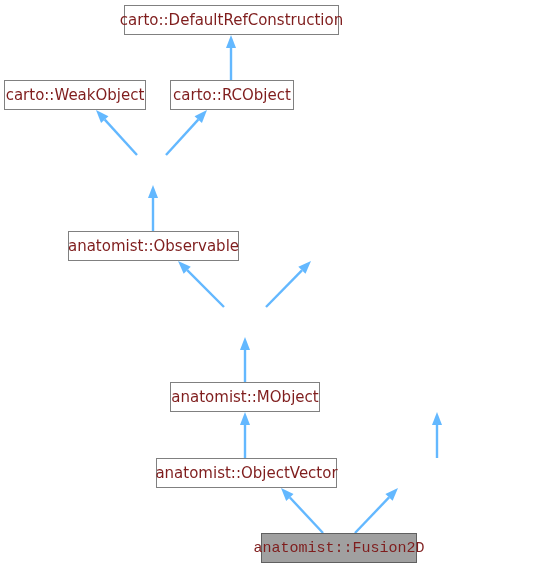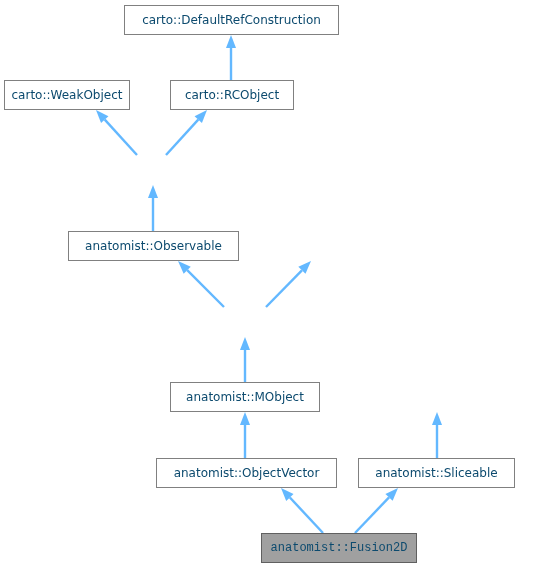--- a/index.html
+++ b/index.html
@@ -22,22 +22,22 @@
     top: 0;
     width: 536px;
     height: 568px;
     pointer-events: none;
   }
   .node {
     position: absolute;
     box-sizing: border-box;
     border: 1px solid #808080;
     background: #ffffff;
-    color: #0c4a6e;
-    font-size: 12px;
+    color: #7f1d1d;
+    font-size: 15px;
     line-height: 1;
     display: flex;
     align-items: center;
     justify-content: center;
     white-space: nowrap;
     letter-spacing: 0px;
     z-index: 2;
   }
   .node.current {
     background: #a0a0a0;
@@ -94,34 +94,31 @@
         <polygon points="281,488 293.52541359589446,494.0921272353572 286.21486091346577,500.9153097389574" fill="#63b8ff"></polygon>
       </g>
       <g>
         <line x1="355" y1="533" x2="389.01884896989793" y2="497.3988789849905" stroke="#63b8ff" stroke-width="2.4"></line>
         <polygon points="398,488 392.63380242566353,500.8531678427221 385.40389551413233,493.94459012725895" fill="#63b8ff"></polygon>
       </g>
     </svg>
 <div class="node" style="left: 124px; top: 5px; width: 215px; height: 30px;">
       <span class="node-label">carto::DefaultRefConstruction</span>
     </div>
-    <div class="node" style="left: 4px; top: 80px; width: 126px; height: 30px;">
+    <div class="node" style="left: 4px; top: 80px; width: 142px; height: 30px;">
       <span class="node-label">carto::WeakObject</span>
     </div>
     <div class="node" style="left: 170px; top: 80px; width: 124px; height: 30px;">
       <span class="node-label">carto::RCObject</span>
     </div>
     <div class="node" style="left: 68px; top: 231px; width: 171px; height: 30px;">
       <span class="node-label">anatomist::Observable</span>
     </div>
     <div class="node" style="left: 170px; top: 382px; width: 150px; height: 30px;">
       <span class="node-label">anatomist::MObject</span>
     </div>
     <div class="node" style="left: 156px; top: 458px; width: 181px; height: 30px;">
       <span class="node-label">anatomist::ObjectVector</span>
     </div>
-    <div class="node" style="left: 358px; top: 458px; width: 157px; height: 30px;">
-      <span class="node-label">anatomist::Sliceable</span>
-    </div>
     <div class="node current" style="left: 261px; top: 533px; width: 156px; height: 30px; font-family: Liberation Mono, monospace;">
       <span class="node-label">anatomist::Fusion2D</span>
     </div>
   </div>
 
 </body></html>

